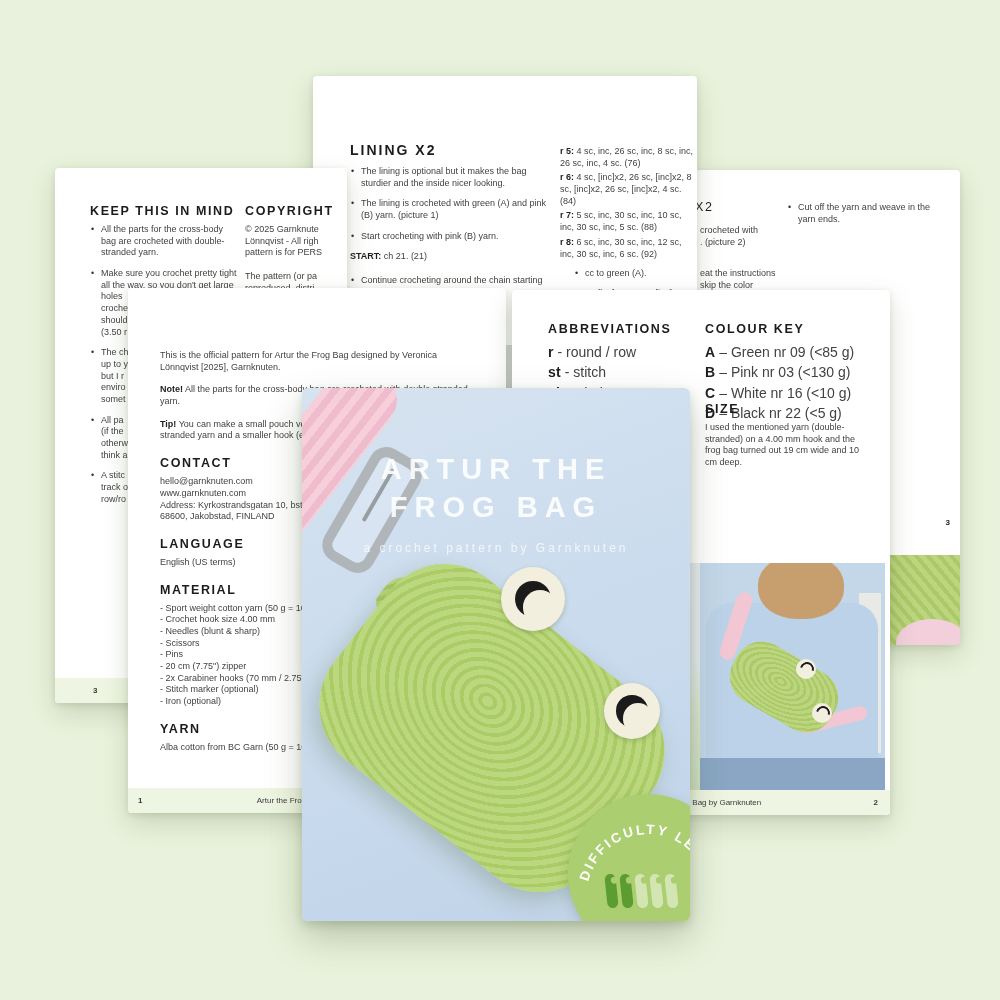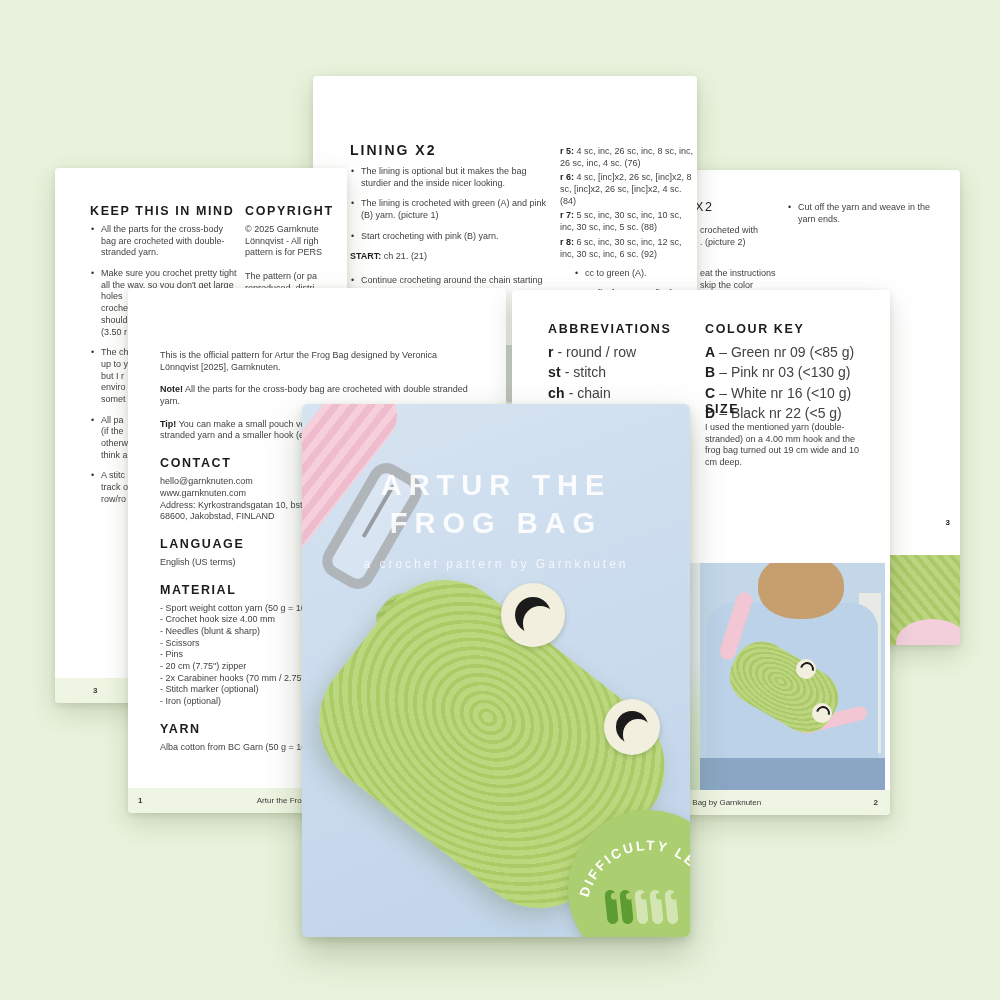--- a/index.html
+++ b/index.html
@@ -62,21 +62,21 @@
   .jeans{position:absolute;left:0;bottom:0;width:185px;height:32px;background:#8aa6c4}
   .door{position:absolute;right:4px;top:30px;width:22px;height:160px;background:#e9e9e6}
   .strap-mini{position:absolute;left:28px;top:28px;width:16px;height:70px;background:#f2c6d3;transform:rotate(18deg);border-radius:8px}
   .strap-mini2{position:absolute;left:98px;top:150px;width:70px;height:14px;background:#f2c6d3;transform:rotate(-14deg);border-radius:8px}
   .bag-mini{position:absolute;left:28px;top:92px;width:112px;height:64px;transform:rotate(30deg);border-radius:28px;
     background:repeating-radial-gradient(ellipse at 45% 45%,#bcd57f 0 4px,#abc968 4px 7px)}
   .eye-mini{position:absolute;width:20px;height:20px;border-radius:50%;background:#f3efdf}
   .eye-mini::after{content:"";position:absolute;left:4px;top:3px;width:10px;height:10px;border-radius:50%;border:2.5px solid #1b1b1b;border-left-color:transparent;border-bottom-color:transparent;transform:rotate(-30deg)}
   #abbr .footerstrip{padding:0 12px;justify-content:space-between}
   
-  #cover{left:302px;top:404px;width:388px;height:533px;z-index:30;border-radius:6px;
+  #cover{left:302px;top:388px;width:388px;height:533px;z-index:30;border-radius:6px;
     background:linear-gradient(160deg,#d6e3f0 0%,#cbdcee 45%,#c0d4e8 100%);
     box-shadow:0 16px 36px rgba(60,80,40,.28),0 4px 10px rgba(60,80,40,.18)}
   .cover-title{position:absolute;left:0;right:0;top:62px;text-align:center;color:rgba(255,255,255,.88)}
   .cover-title .t{font-size:29px;font-weight:bold;letter-spacing:7px;line-height:38px}
   .cover-sub{margin-top:15px;font-size:12px;letter-spacing:3px;color:rgba(255,255,255,.75)}
   .strap-tl{position:absolute;left:-28px;top:-42px;width:72px;height:235px;transform:rotate(38deg);border-radius:34px;
     background:repeating-linear-gradient(90deg,#f6cfdb 0 7px,#eebccd 7px 14px)}
   .carab-tl{position:absolute;left:42px;top:58px;width:36px;height:108px;border:10px solid #b0b5b9;border-radius:18px;transform:rotate(30deg);background:rgba(255,255,255,.18)}
   .carab-tl::after{content:"";position:absolute;left:14px;top:8px;width:4px;height:60px;background:#989da1;border-radius:2px}
   .frog-bag{position:absolute;left:25px;top:225px;width:330px;height:230px;border-radius:70px;transform:rotate(38deg);

